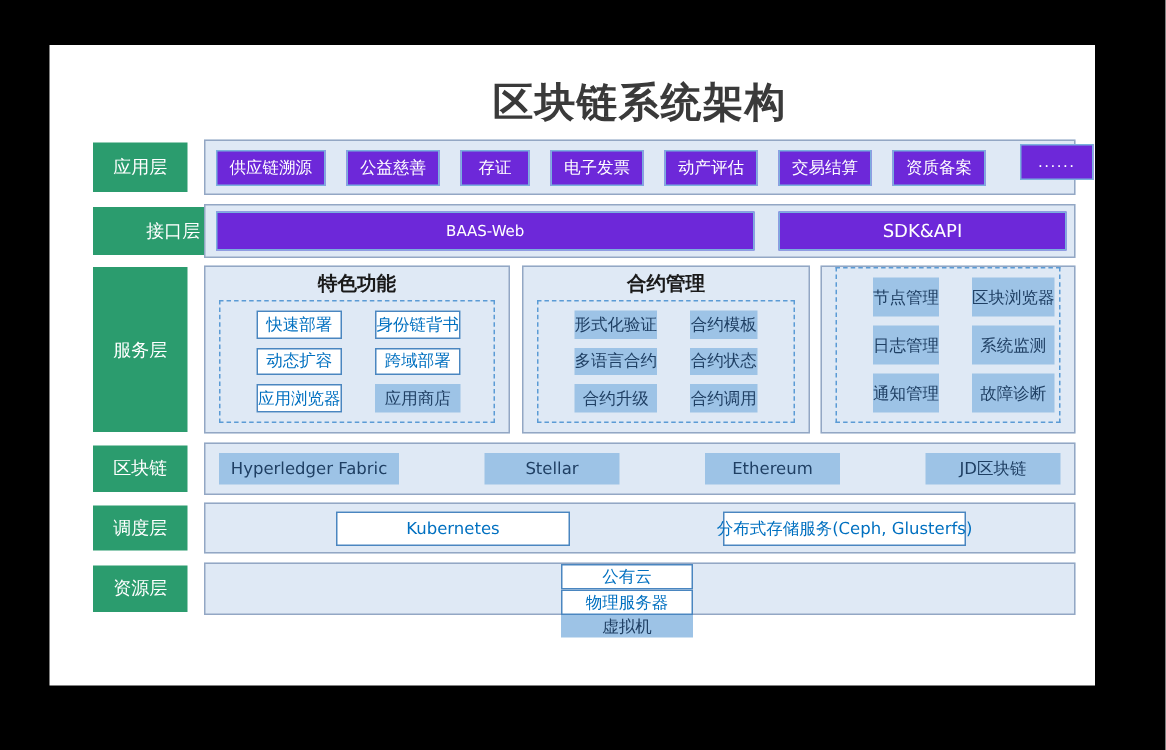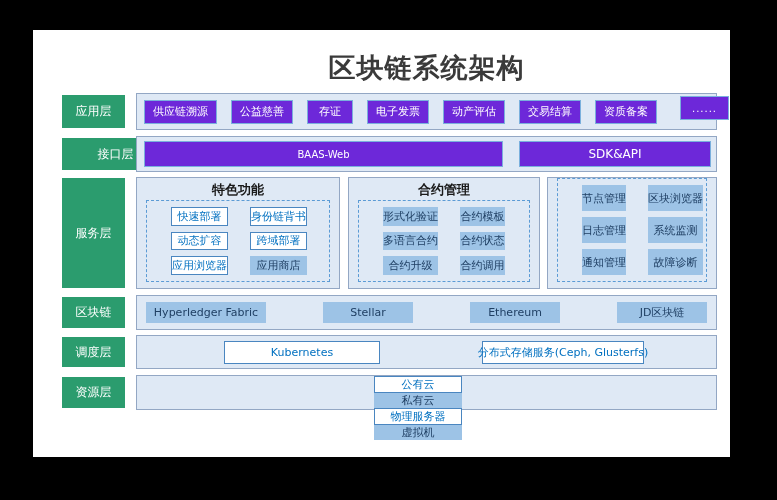--- a/index.html
+++ b/index.html
@@ -145,18 +145,17 @@
     <div class="box box-light bc4">JD区块链</div>
   </div>
 
   <div class="row row-sched">
     <div class="box box-outline kube">Kubernetes</div>
     <div class="box box-outline storage">分布式存储服务(Ceph, Glusterfs)</div>
   </div>
 
   <div class="row row-res">
     <div class="box box-outline">公有云</div>
-    <div class="box box-light">私有云</div>
     <div class="box box-outline">物理服务器</div>
     <div class="box box-light">虚拟机</div>
   </div>
 
 </div>
 
 </body></html>

